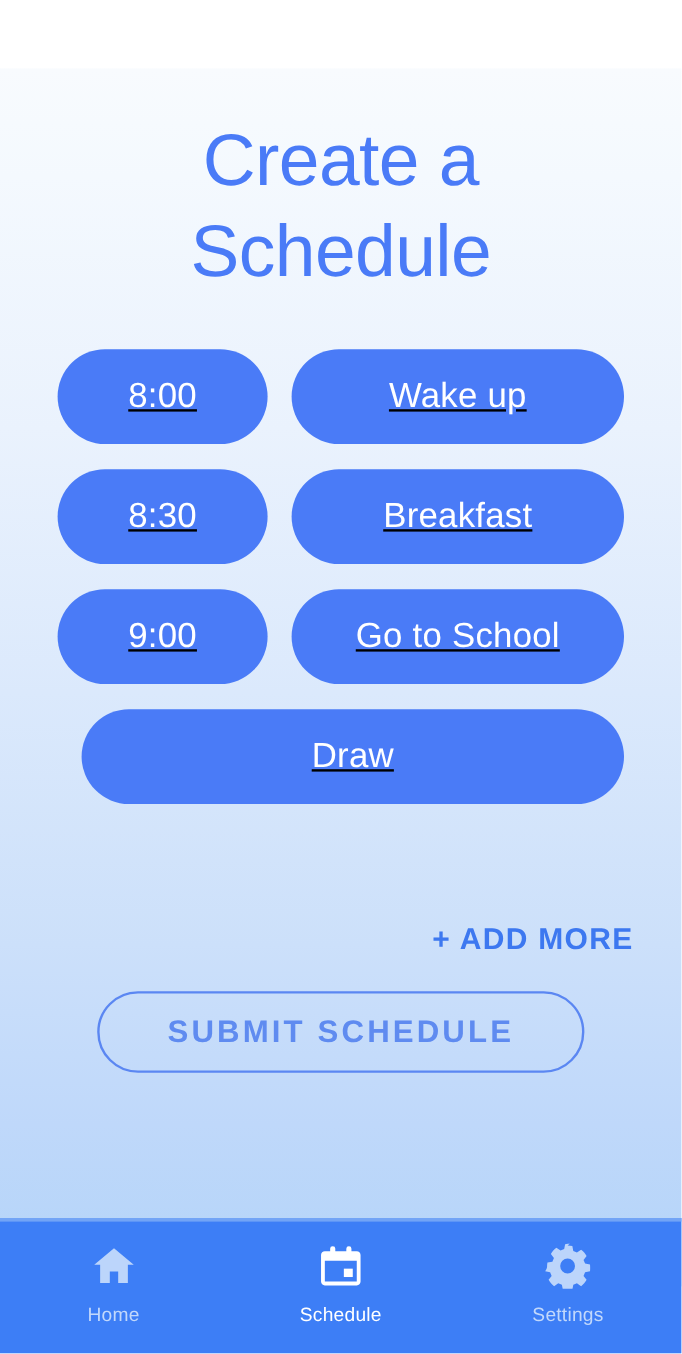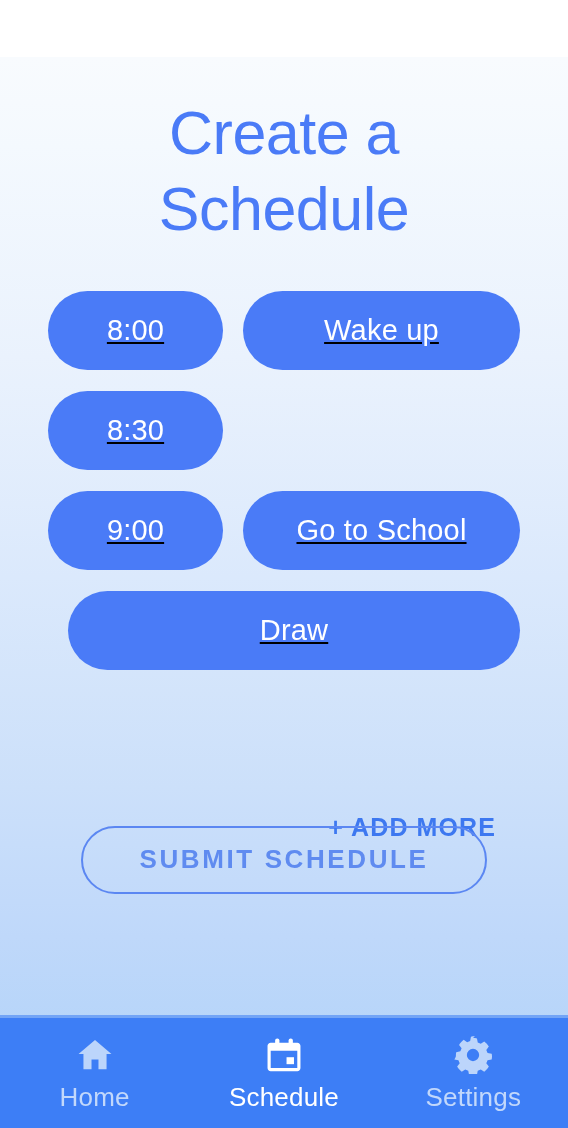--- a/index.html
+++ b/index.html
@@ -93,24 +93,24 @@
   }
 
   .pill-activity {
     flex:1 1 auto;
     margin-left:20px;
   }
 
   
   #add-more-row {
     position:absolute;
-    top:752px;
+    top:708px;
     left:0;
     width:568px;
-    padding-right:70px;
+    padding-right:38px;
     display:flex;
     justify-content:flex-end;
   }
 
   #add-more-button {
     font-size:25px;
     font-weight:700;
     letter-spacing:1.1px;
     color:#3d78f0;
     background:none;
@@ -168,21 +168,21 @@
     font-family:inherit;
   }
 
   .nav-icon {
     width:38px;
     height:38px;
     display:block;
   }
 
   .nav-label {
-    font-size:26px;
+    font-size:16px;
     font-weight:400;
     letter-spacing:0.2px;
     line-height:28px;
   }
 
   .nav-item.inactive .nav-icon { fill:#bcd5fb; }
   .nav-item.inactive .nav-label { color:#c2d8fb; }
 
   .nav-item.active .nav-icon { fill:#ffffff; }
   .nav-item.active .nav-label { color:#ffffff; }
@@ -199,20 +199,21 @@
 
     <div id="schedule-list">
 
       <div class="schedule-row">
         <div class="pill pill-time">8:00</div>
         <div class="pill pill-activity">Wake up</div>
       </div>
 
       <div class="schedule-row">
         <div class="pill pill-time">8:30</div>
+        <div class="pill pill-activity">Breakfast</div>
       </div>
 
       <div class="schedule-row">
         <div class="pill pill-time">9:00</div>
         <div class="pill pill-activity">Go to School</div>
       </div>
 
 
       <div class="schedule-row">
         <div class="pill pill-activity">Draw</div>

